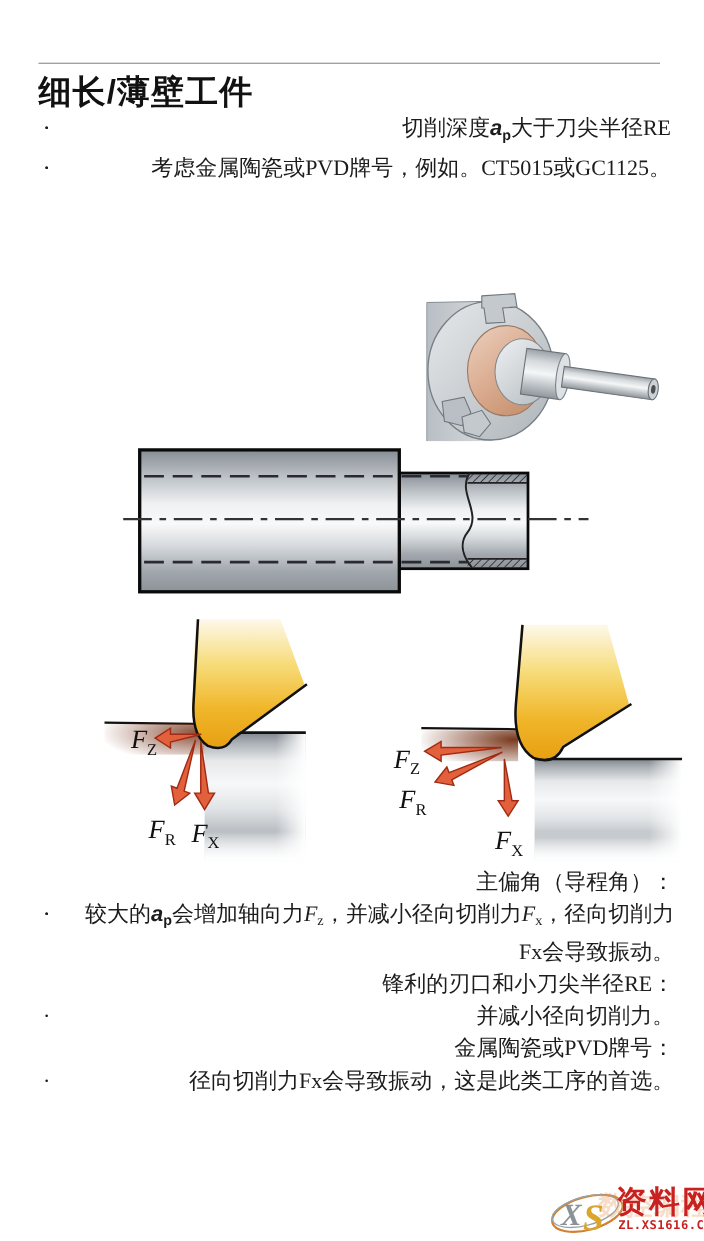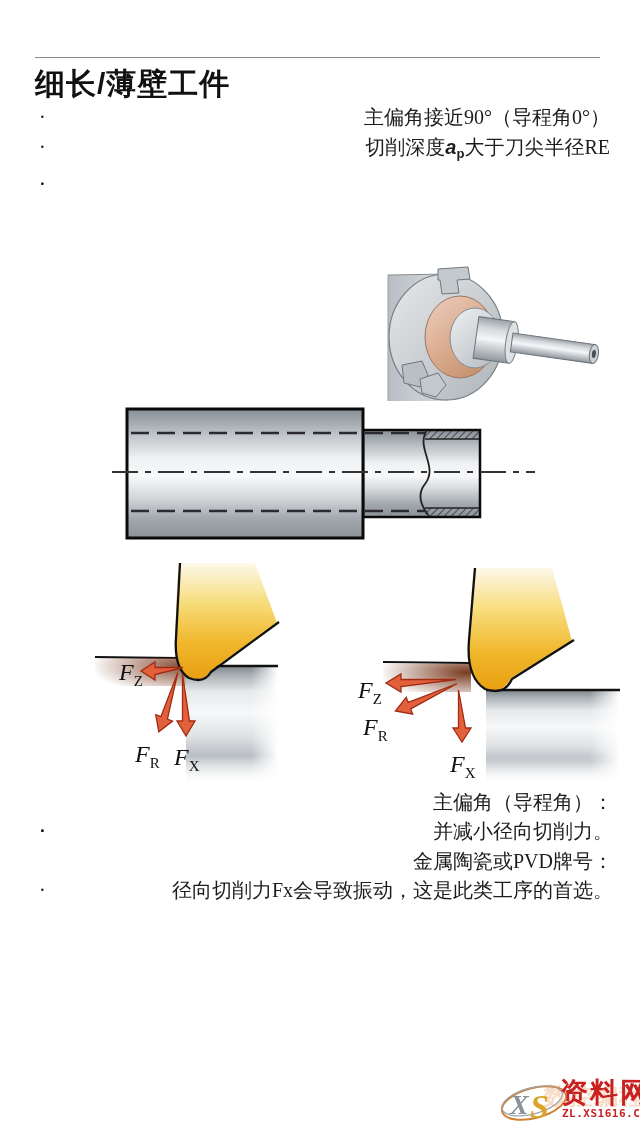--- a/index.html
+++ b/index.html
@@ -33,24 +33,24 @@
 </head>
 <body>
 
 <div id="page">
 
   <div class="rule"></div>
 
   <div class="title">细长/薄壁工件</div>
 
   <div class="intro">
-      <div class="bullet-line"><span class="dot">·</span><span><span class="seg-n">主偏角接近90°（导程角0°）</span></span></div>
+      <div class="bullet-line"><span class="dot">·</span></div>
       <div class="bullet-line"><span class="dot">·</span><span><span class="seg-n">切削深度</span><span class="seg-a">a</span><span class="seg-asub">p</span><span class="seg-n">大于刀尖半径RE</span></span></div>
       <div class="bullet-line"><span class="dot">·</span></div>
-      <div class="bullet-line"><span class="dot">·</span></div>
+      <div class="bullet-line"><span class="dot">·</span><span><span class="seg-n">考虑金属陶瓷或PVD牌号，例如。CT5015或GC1125。</span></span></div>
     </div>
 
   <svg class="figure" style="left:380px;top:263px;" width="225" height="145" viewBox="0 0 225 145">
     <defs>
       <linearGradient id="metalV" x1="0" y1="0" x2="0" y2="1">
         <stop offset="0" stop-color="#9aa1a7"></stop>
           <stop offset="0.25" stop-color="#d6dadd"></stop>
         <stop offset="0.5" stop-color="#f4f6f7"></stop>
           <stop offset="0.75" stop-color="#c0c5c9"></stop>
         <stop offset="1" stop-color="#8f969c"></stop>
@@ -201,21 +201,22 @@
     <g fill="#111" font-size="24">
       <text x="18" y="150"><tspan font-style="italic">F</tspan><tspan dy="6" font-size="15">Z</tspan></text>
       <text x="23" y="187"><tspan font-style="italic">F</tspan><tspan dy="6" font-size="15">R</tspan></text>
       <text x="110" y="224"><tspan font-style="italic">F</tspan><tspan dy="6" font-size="15">X</tspan></text>
     </g>
   </svg>
 
   <div class="notes">
       <div class="sec-heading"><span class="seg-n">主偏角（导程角）：</span></div>
       <div class="bullet-line"><span class="dot">·</span></div>
-      <div class="bullet-line"><span class="dot">·</span></div>
+      <div class="bullet-line"><span class="dot">·</span><span><span class="seg-n">较大的</span><span class="seg-a">a</span><span class="seg-asub">p</span><span class="seg-n">会增加轴向力</span><span class="seg-f">F</span><span class="seg-fsub">z</span><span class="seg-n">，并减小径向切削力</span><span class="seg-f">F</span><span class="seg-fsub">x</span><span class="seg-n">，径向切削力Fx会导致振动。</span></span></div>
+      <div class="sec-heading"><span class="seg-n">锋利的刃口和小刀尖半径RE：</span></div>
       <div class="bullet-line"><span class="dot">·</span><span><span class="seg-n">并减小径向切削力。</span></span></div>
       <div class="sec-heading"><span class="seg-n">金属陶瓷或PVD牌号：</span></div>
       <div class="bullet-line"><span class="dot">·</span><span><span class="seg-n">径向切削力Fx会导致振动，这是此类工序的首选。</span></span></div>
     </div>
 
   <div class="wm">
     <svg width="74" height="52" viewBox="0 0 74 52" style="position:absolute;left:0;top:0;">
       <ellipse cx="36" cy="27" rx="33" ry="15" fill="none" stroke="#d08030" stroke-width="2" transform="rotate(-15 36 27)"></ellipse>
       <ellipse cx="34" cy="25" rx="31" ry="13" fill="none" stroke="#9aa4ab" stroke-width="1.2" transform="rotate(-15 34 25)"></ellipse>
       <text x="12" y="38" font-size="28" font-weight="bold" font-style="italic" fill="#8a9298" font-family="Liberation Serif,serif">X</text>

